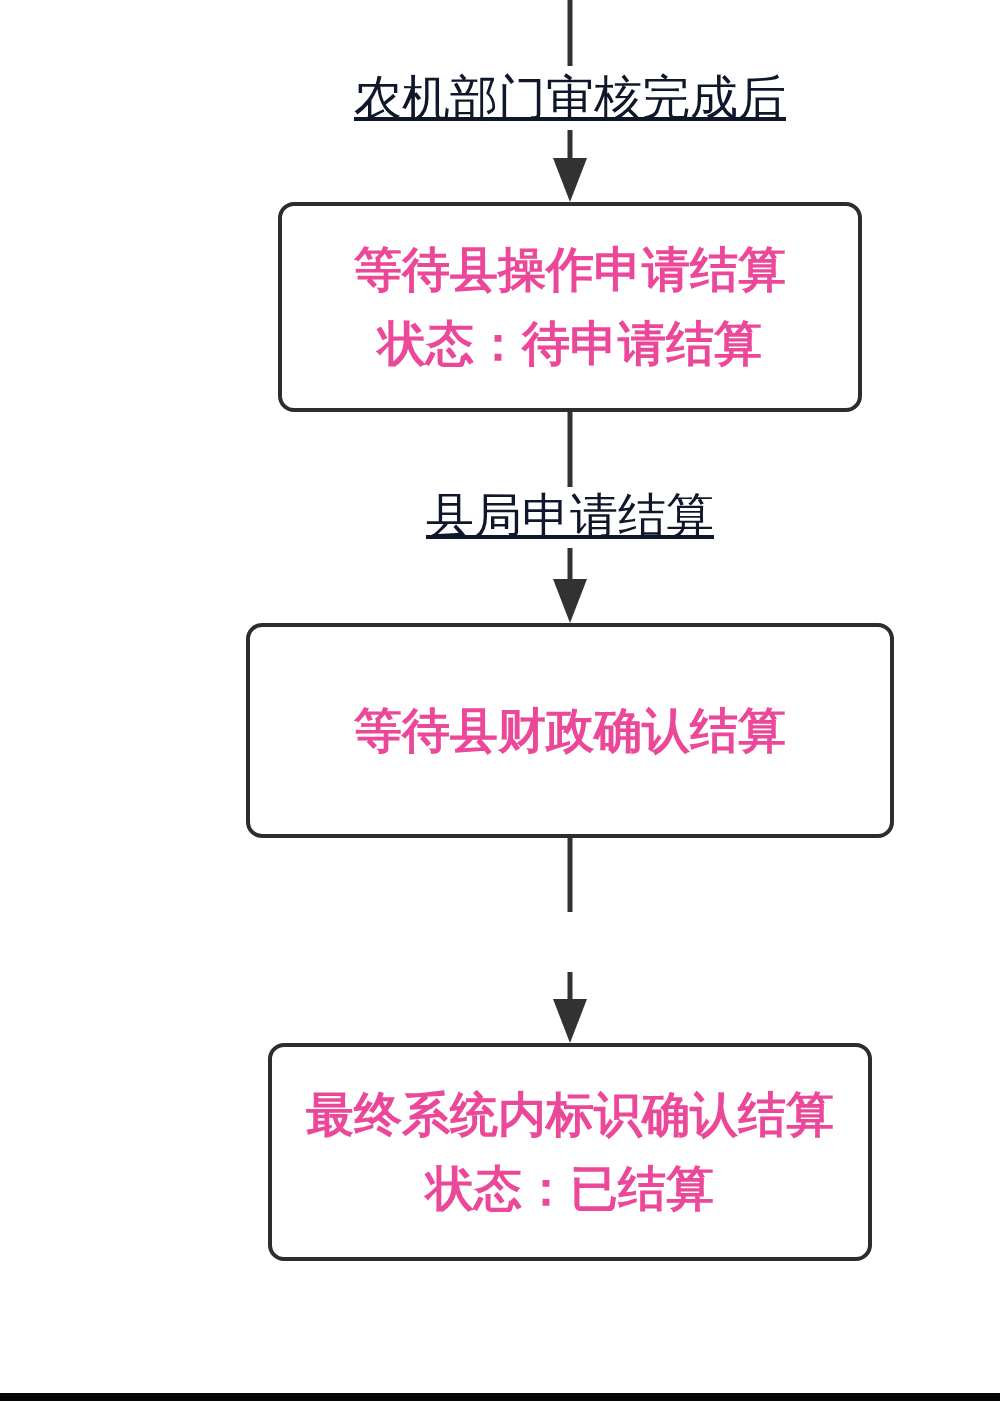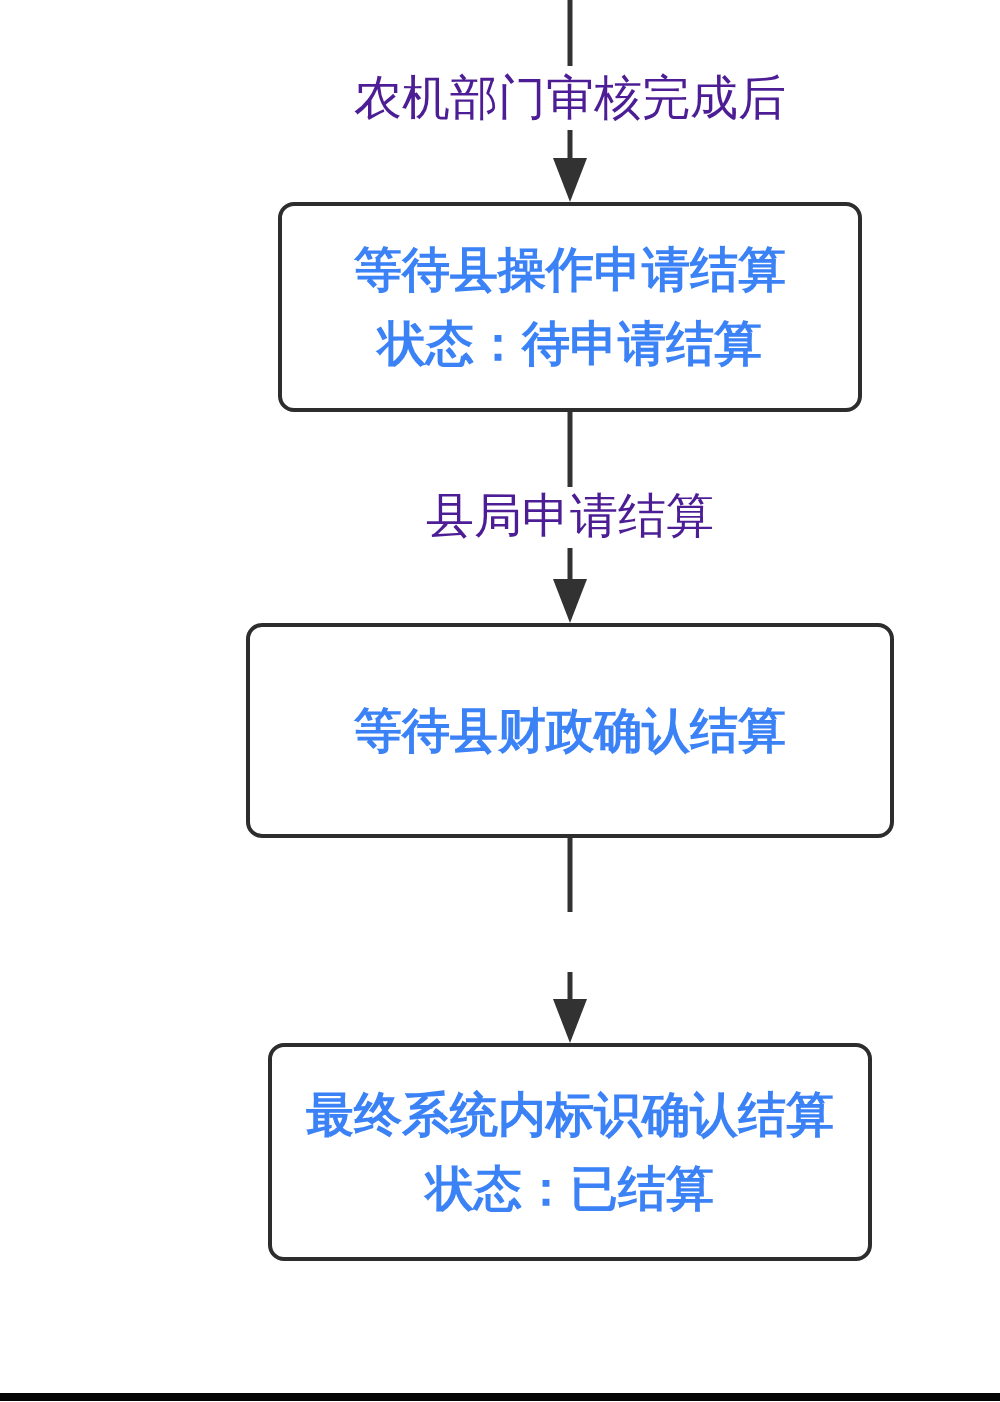--- a/index.html
+++ b/index.html
@@ -33,38 +33,39 @@
     border-left: 17px solid transparent;
     border-right: 17px solid transparent;
     border-top: 44px solid #323232;
     transform: translateX(-50%);
   }
   
   .edge-label {
     position: absolute;
     transform: translateX(-50%);
     white-space: nowrap;
-    color: #4c1d95;
+    color: #0f172a;
     font-size: 48px;
     line-height: 52px;
     font-weight: 400;
+    text-decoration: underline;
   }
   
   .node {
     position: absolute;
     transform: translateX(-50%);
     box-sizing: border-box;
     background: #ffffff;
     border: 4px solid #2d2d2d;
     border-radius: 16px;
     display: flex;
     flex-direction: column;
     align-items: center;
     justify-content: center;
-    color: #3b82f6;
+    color: #ec4899;
     font-weight: 700;
     font-size: 48px;
     line-height: 74px;
     text-align: center;
   }
   .bottom-bar {
     position: absolute;
     left: 0;
     top: 1393px;
     width: 1000px;

